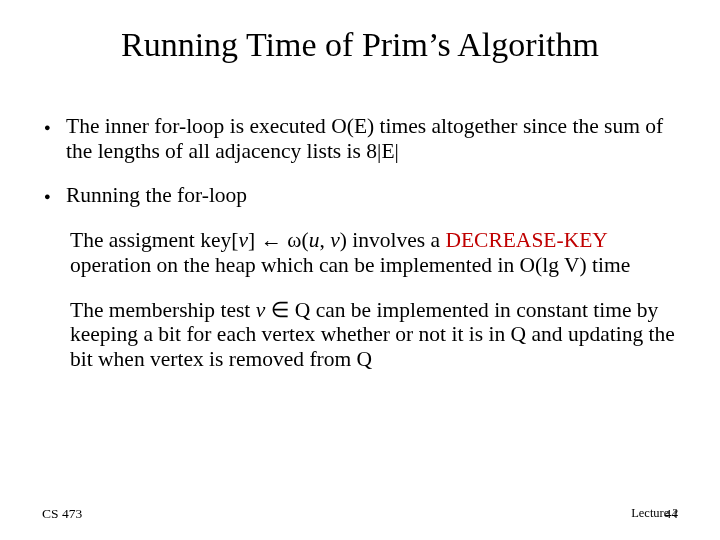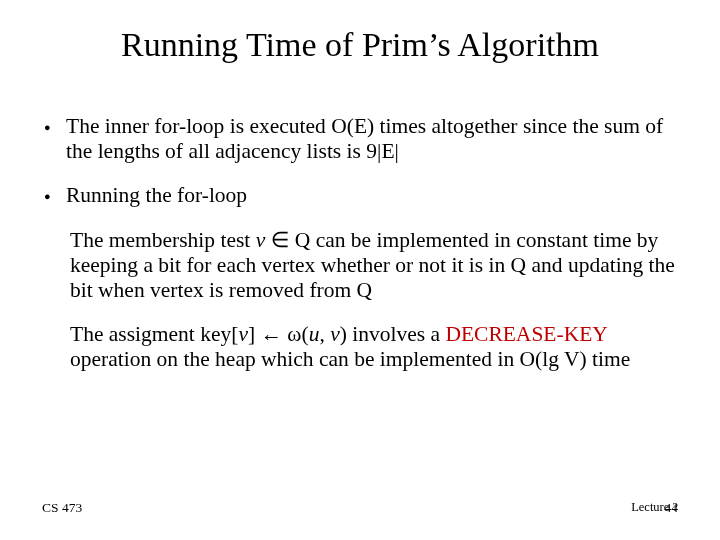--- a/index.html
+++ b/index.html
@@ -44,21 +44,21 @@
   .bullet .btext {
     flex: 1 1 auto;
   }
   .sub {
     margin-left: 28px;
     margin-bottom: 20px;
   }
   .red { color: #c00000; }
   .footer {
     position: absolute;
-    bottom: 24px;
+    bottom: 18px;
     left: 42px;
     right: 42px;
     font-size: 13.5px;
     display: flex;
     justify-content: space-between;
     gap: 8px;
   }
   .footer .mid {
     position: absolute;
     left: 0; right: 0;
@@ -71,34 +71,34 @@
 </head>
 <body>
 
 <div class="slide">
   <div class="title">Running Time of Prim’s Algorithm</div>
 
   <div class="body">
 
     <div class="bullet">
       <div class="dot">●</div>
-      <div class="btext">The inner for-loop is executed O(E) times altogether since the sum of the lengths of all adjacency lists is 9|E|</div>
+      <div class="btext">The inner for-loop is executed O(E) times altogether since the sum of the lengths of all adjacency lists is 8|E|</div>
     </div>
 
     <div class="bullet">
       <div class="dot">●</div>
       <div class="btext">Running the for-loop</div>
     </div>
 
     <div class="sub">
-      <span>The membership test </span><i>v</i><span> ∈ Q can be implemented in  constant time by keeping a bit for each vertex whether or not it is in Q and updating the bit when vertex is removed from Q</span>
+      <span>The assigment key[</span><i>v</i><span>] ← ω(</span><i>u</i><span>, </span><i>v</i><span>) involves a </span><span class="red">DECREASE-KEY</span><span> operation on the heap which can be implemented in O(lg V) time</span>
     </div>
 
     <div class="sub">
-      <span>The assigment key[</span><i>v</i><span>] ← ω(</span><i>u</i><span>, </span><i>v</i><span>) involves a </span><span class="red">DECREASE-KEY</span><span> operation on the heap which can be implemented in O(lg V) time</span>
+      <span>The membership test </span><i>v</i><span> ∈ Q can be implemented in  constant time by keeping a bit for each vertex whether or not it is in Q and updating the bit when vertex is removed from Q</span>
     </div>
 
   </div>
 
   <div class="footer">
     <div class="f-left">CS 473</div>
     <div class="mid">Lecture ?</div>
     <div class="f-right">44</div>
   </div>
 </div>

